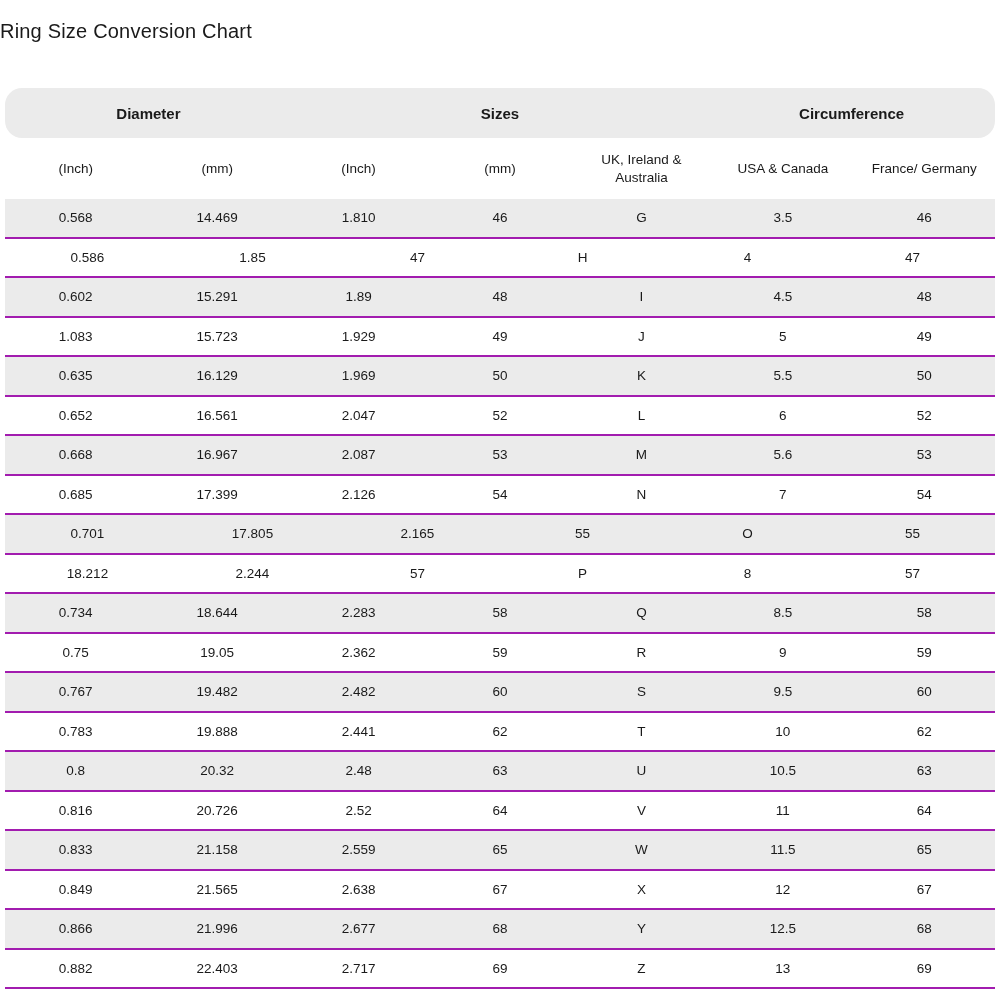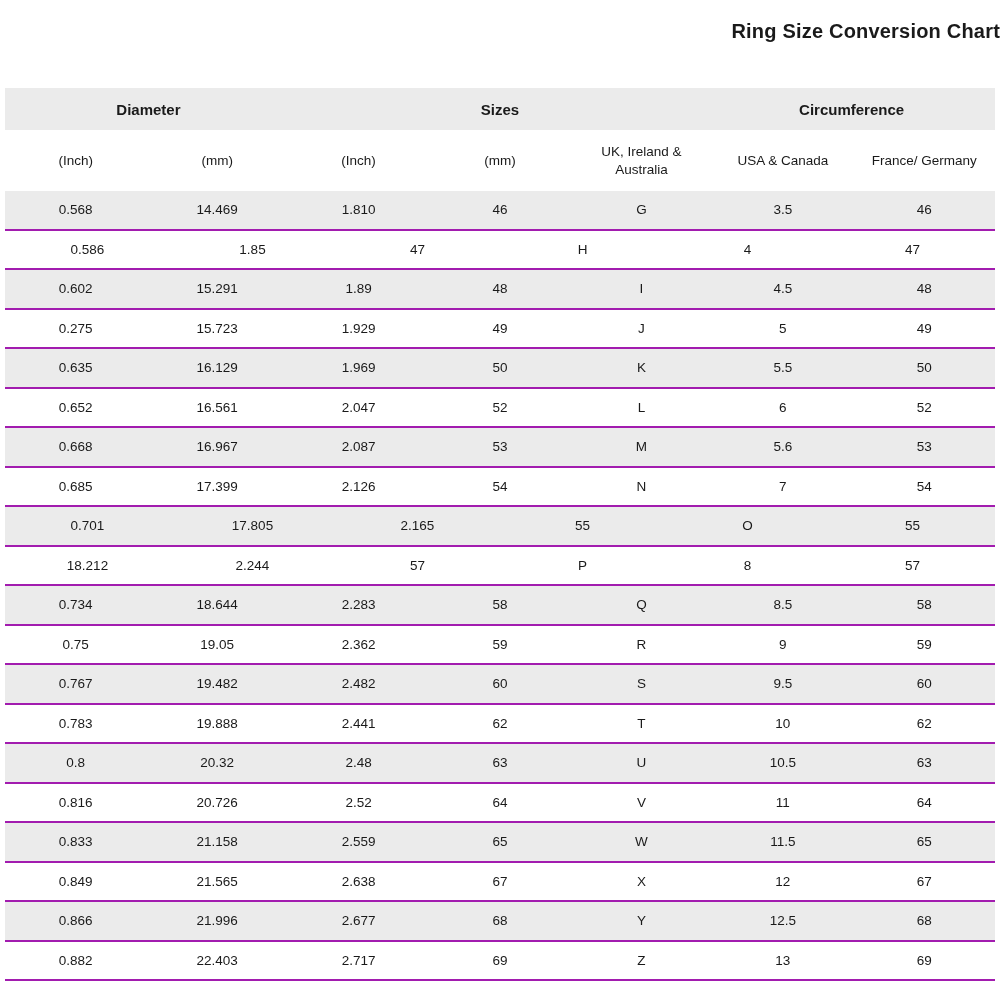--- a/index.html
+++ b/index.html
@@ -7,47 +7,48 @@
     padding: 0;
     background: #ffffff;
     width: 1000px;
     height: 1000px;
     overflow: hidden;
     font-family: "Liberation Sans", "DejaVu Sans", sans-serif;
     color: #1a1a1a;
   }
   .page-title {
     margin: 19px 0 0 0;
-    text-align: right;
+    text-align: left;
     font-size: 20px;
     line-height: 24px;
-    font-weight: bold;
+    font-weight: normal;
     letter-spacing: 0.2px;
   }
   .table {
     margin: 45px 5px 0 5px;
   }
   .row {
     display: flex;
     width: 100%;
   }
   .cell {
     flex: 1 1 0;
     display: flex;
     align-items: center;
     justify-content: center;
     text-align: center;
     padding: 0 14px;
     box-sizing: border-box;
   }
   .group-header-row {
     background: #ebebeb;
-    height: 42px;
+    height: 50px;
     font-weight: bold;
     font-size: 15px;
+    border-radius: 17px;
   }
   .group-header-row .span-2 { flex: 2 1 0; }
   .group-header-row .span-3 { flex: 3 1 0; }
   .sub-header-row {
     background: #ffffff;
     height: 61px;
     font-size: 13.5px;
     line-height: 18px;
   }
   .data-row {
@@ -104,21 +105,21 @@
       <div class="row data-row striped">
         <div class="cell">0.602</div>
         <div class="cell">15.291</div>
         <div class="cell">1.89</div>
         <div class="cell">48</div>
         <div class="cell">I</div>
         <div class="cell">4.5</div>
         <div class="cell">48</div>
       </div>
       <div class="row data-row">
-        <div class="cell">0.275</div>
+        <div class="cell">1.083</div>
         <div class="cell">15.723</div>
         <div class="cell">1.929</div>
         <div class="cell">49</div>
         <div class="cell">J</div>
         <div class="cell">5</div>
         <div class="cell">49</div>
       </div>
       <div class="row data-row striped">
         <div class="cell">0.635</div>
         <div class="cell">16.129</div>

